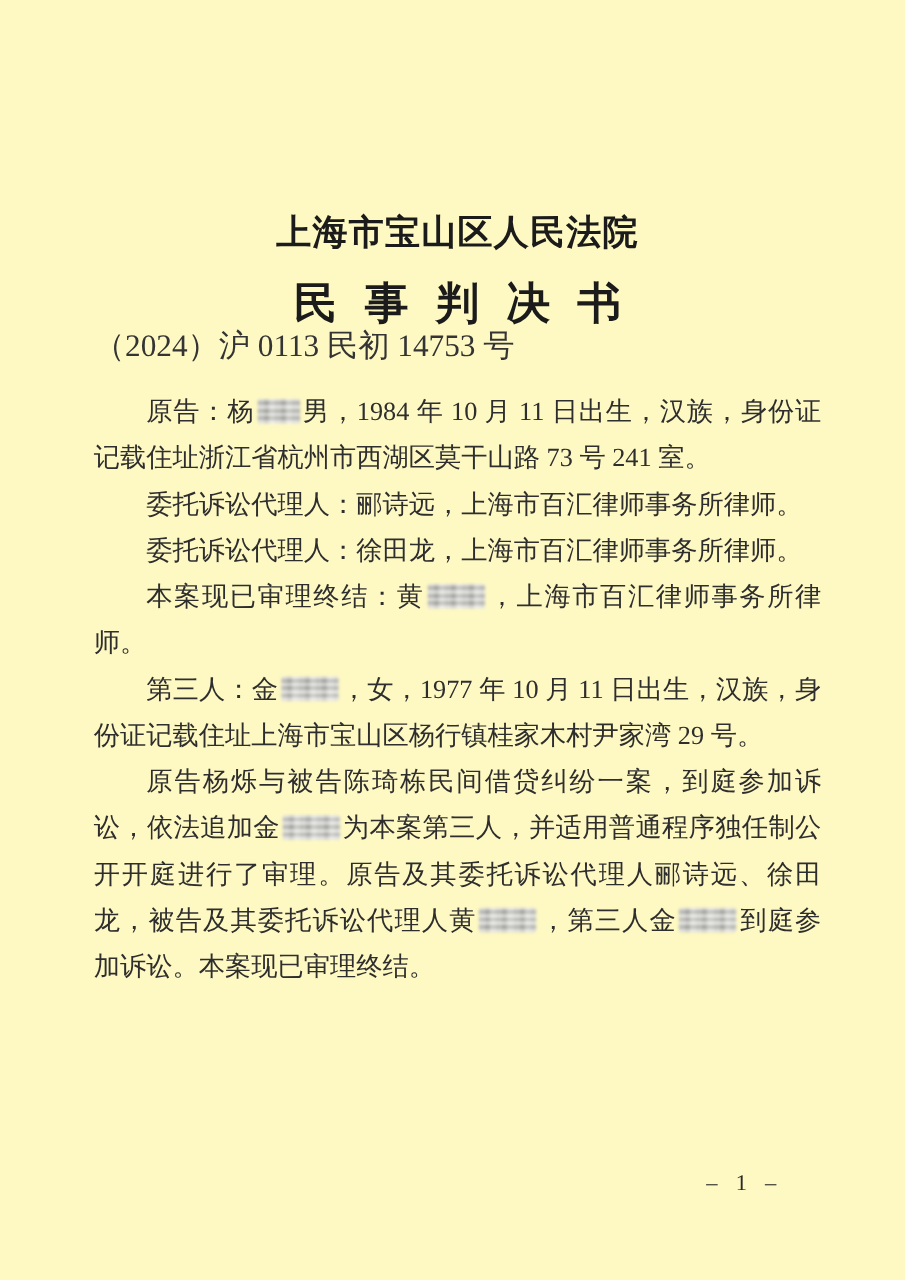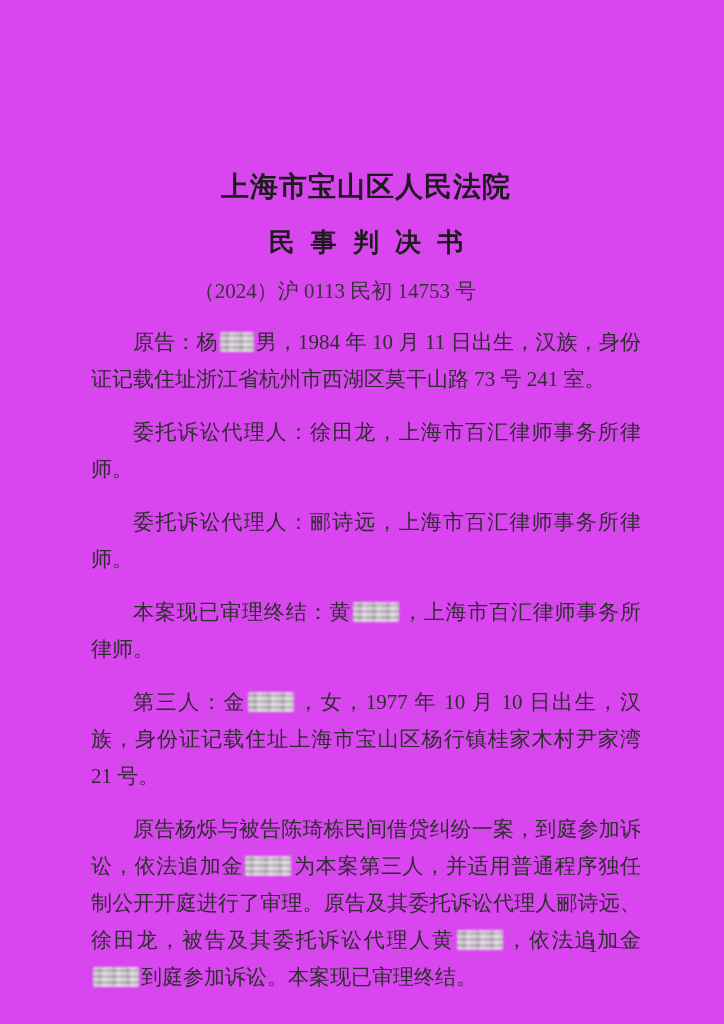--- a/index.html
+++ b/index.html
@@ -4,65 +4,65 @@
 <style>
   html, body {
     margin: 0;
     padding: 0;
     background: #ffffff;
   }
   .page {
     position: relative;
     width: 724px;
     height: 1024px;
-    background: #d946ef;
+    background: #fef9c3;
     overflow: hidden;
     font-family: "Liberation Serif", "DejaVu Serif", serif;
     color: #2e2e2e;
   }
   .content {
     position: absolute;
     left: 75px;
     top: 0;
     width: 582px;
   }
   .court-name {
     margin: 168px 0 0 0;
     text-align: center;
     font-size: 28px;
     font-weight: 700;
     letter-spacing: 1px;
     line-height: 38px;
     color: #1b1b1b;
   }
   .doc-type {
-    margin: 20px 0 16px 0;
+    margin: 20px 0 3px 0;
     padding-left: 0.62em; 
     text-align: center;
-    font-size: 26px;
+    font-size: 35px;
     font-weight: 700;
     letter-spacing: 0.62em;
     line-height: 34px;
     color: #1b1b1b;
   }
   .case-number {
-    text-align: center;
+    text-align: left;
     padding-right: 62px;
-    font-size: 21px;
+    font-size: 25px;
     line-height: 30px;
     color: #343434;
   }
   .body-text {
     margin-top: 18px;
     font-size: 21px;
     line-height: 37px;
     text-align: justify;
   }
   .body-text p {
-    margin: 16px;
+    margin: 0;
     text-indent: 2em;
   }
   
   .redact {
     display: inline-block;
     height: 20px;
     border-radius: 2px;
     vertical-align: -3px;
     margin: 0 2px;
     background:
@@ -85,21 +85,21 @@
 </head>
 <body>
 
 <div class="page">
   <div class="content">
     <h1 class="court-name">上海市宝山区人民法院</h1>
     <h2 class="doc-type">民事判决书</h2>
     <div class="case-number">（2024）沪 0113 民初 14753 号</div>
     <div class="body-text">
       <p><span>原告：杨</span><span class="redact w1"></span><span>男，1984 年 10 月 11 日出生，汉族，身份证记载住址浙江省杭州市西湖区莫干山路 73 号 241 室。</span></p>
+      <p><span>委托诉讼代理人：郦诗远，上海市百汇律师事务所律师。</span></p>
       <p><span>委托诉讼代理人：徐田龙，上海市百汇律师事务所律师。</span></p>
-      <p><span>委托诉讼代理人：郦诗远，上海市百汇律师事务所律师。</span></p>
       <p><span>本案现已审理终结：黄</span><span class="redact w2"></span><span>，上海市百汇律师事务所律师。</span></p>
-      <p><span>第三人：金</span><span class="redact w2"></span><span>，女，1977 年 10 月 10 日出生，汉族，身份证记载住址上海市宝山区杨行镇桂家木村尹家湾 21 号。</span></p>
-      <p><span>原告杨烁与被告陈琦栋民间借贷纠纷一案，到庭参加诉讼，依法追加金</span><span class="redact w2"></span><span>为本案第三人，并适用普通程序独任制公开开庭进行了审理。原告及其委托诉讼代理人郦诗远、徐田龙，被告及其委托诉讼代理人黄</span><span class="redact w2"></span><span>，依法追加金</span><span class="redact w2"></span><span>到庭参加诉讼。本案现已审理终结。</span></p>
+      <p><span>第三人：金</span><span class="redact w2"></span><span>，女，1977 年 10 月 11 日出生，汉族，身份证记载住址上海市宝山区杨行镇桂家木村尹家湾 29 号。</span></p>
+      <p><span>原告杨烁与被告陈琦栋民间借贷纠纷一案，到庭参加诉讼，依法追加金</span><span class="redact w2"></span><span>为本案第三人，并适用普通程序独任制公开开庭进行了审理。原告及其委托诉讼代理人郦诗远、徐田龙，被告及其委托诉讼代理人黄</span><span class="redact w2"></span><span>，第三人金</span><span class="redact w2"></span><span>到庭参加诉讼。本案现已审理终结。</span></p>
     </div>
   </div>
   <div class="page-number">– 1 –</div>
 </div>
 
 </body></html>

